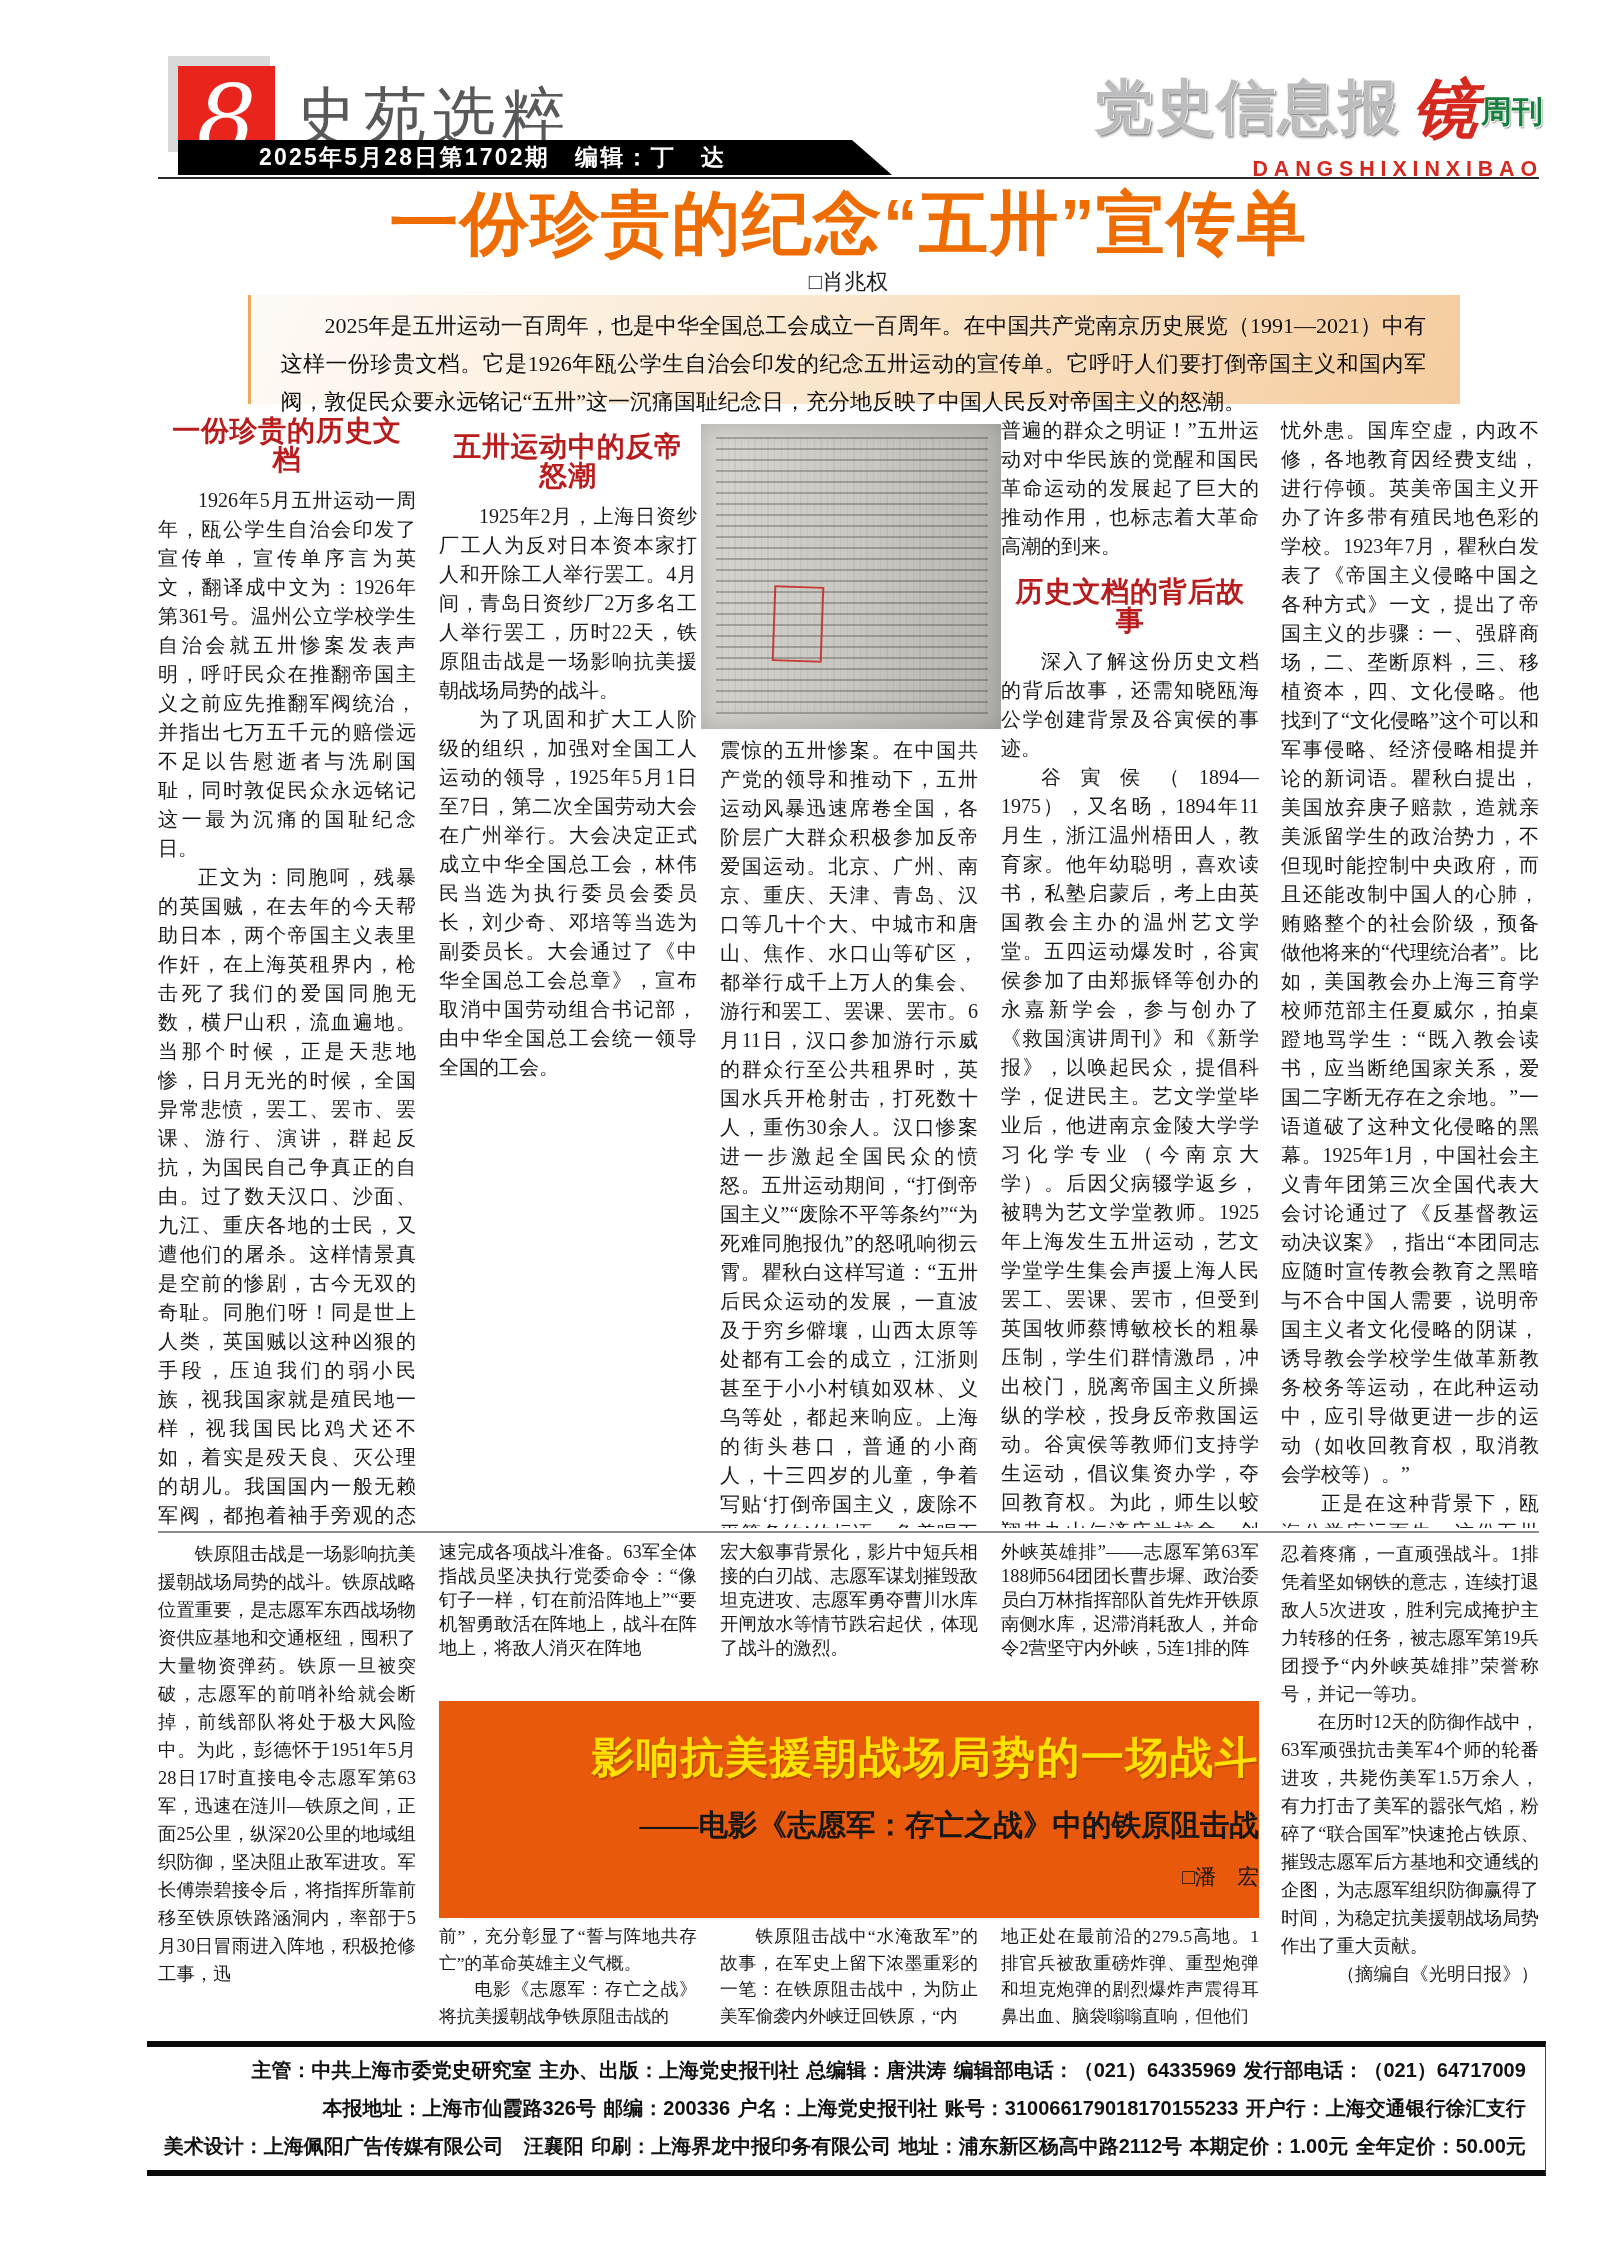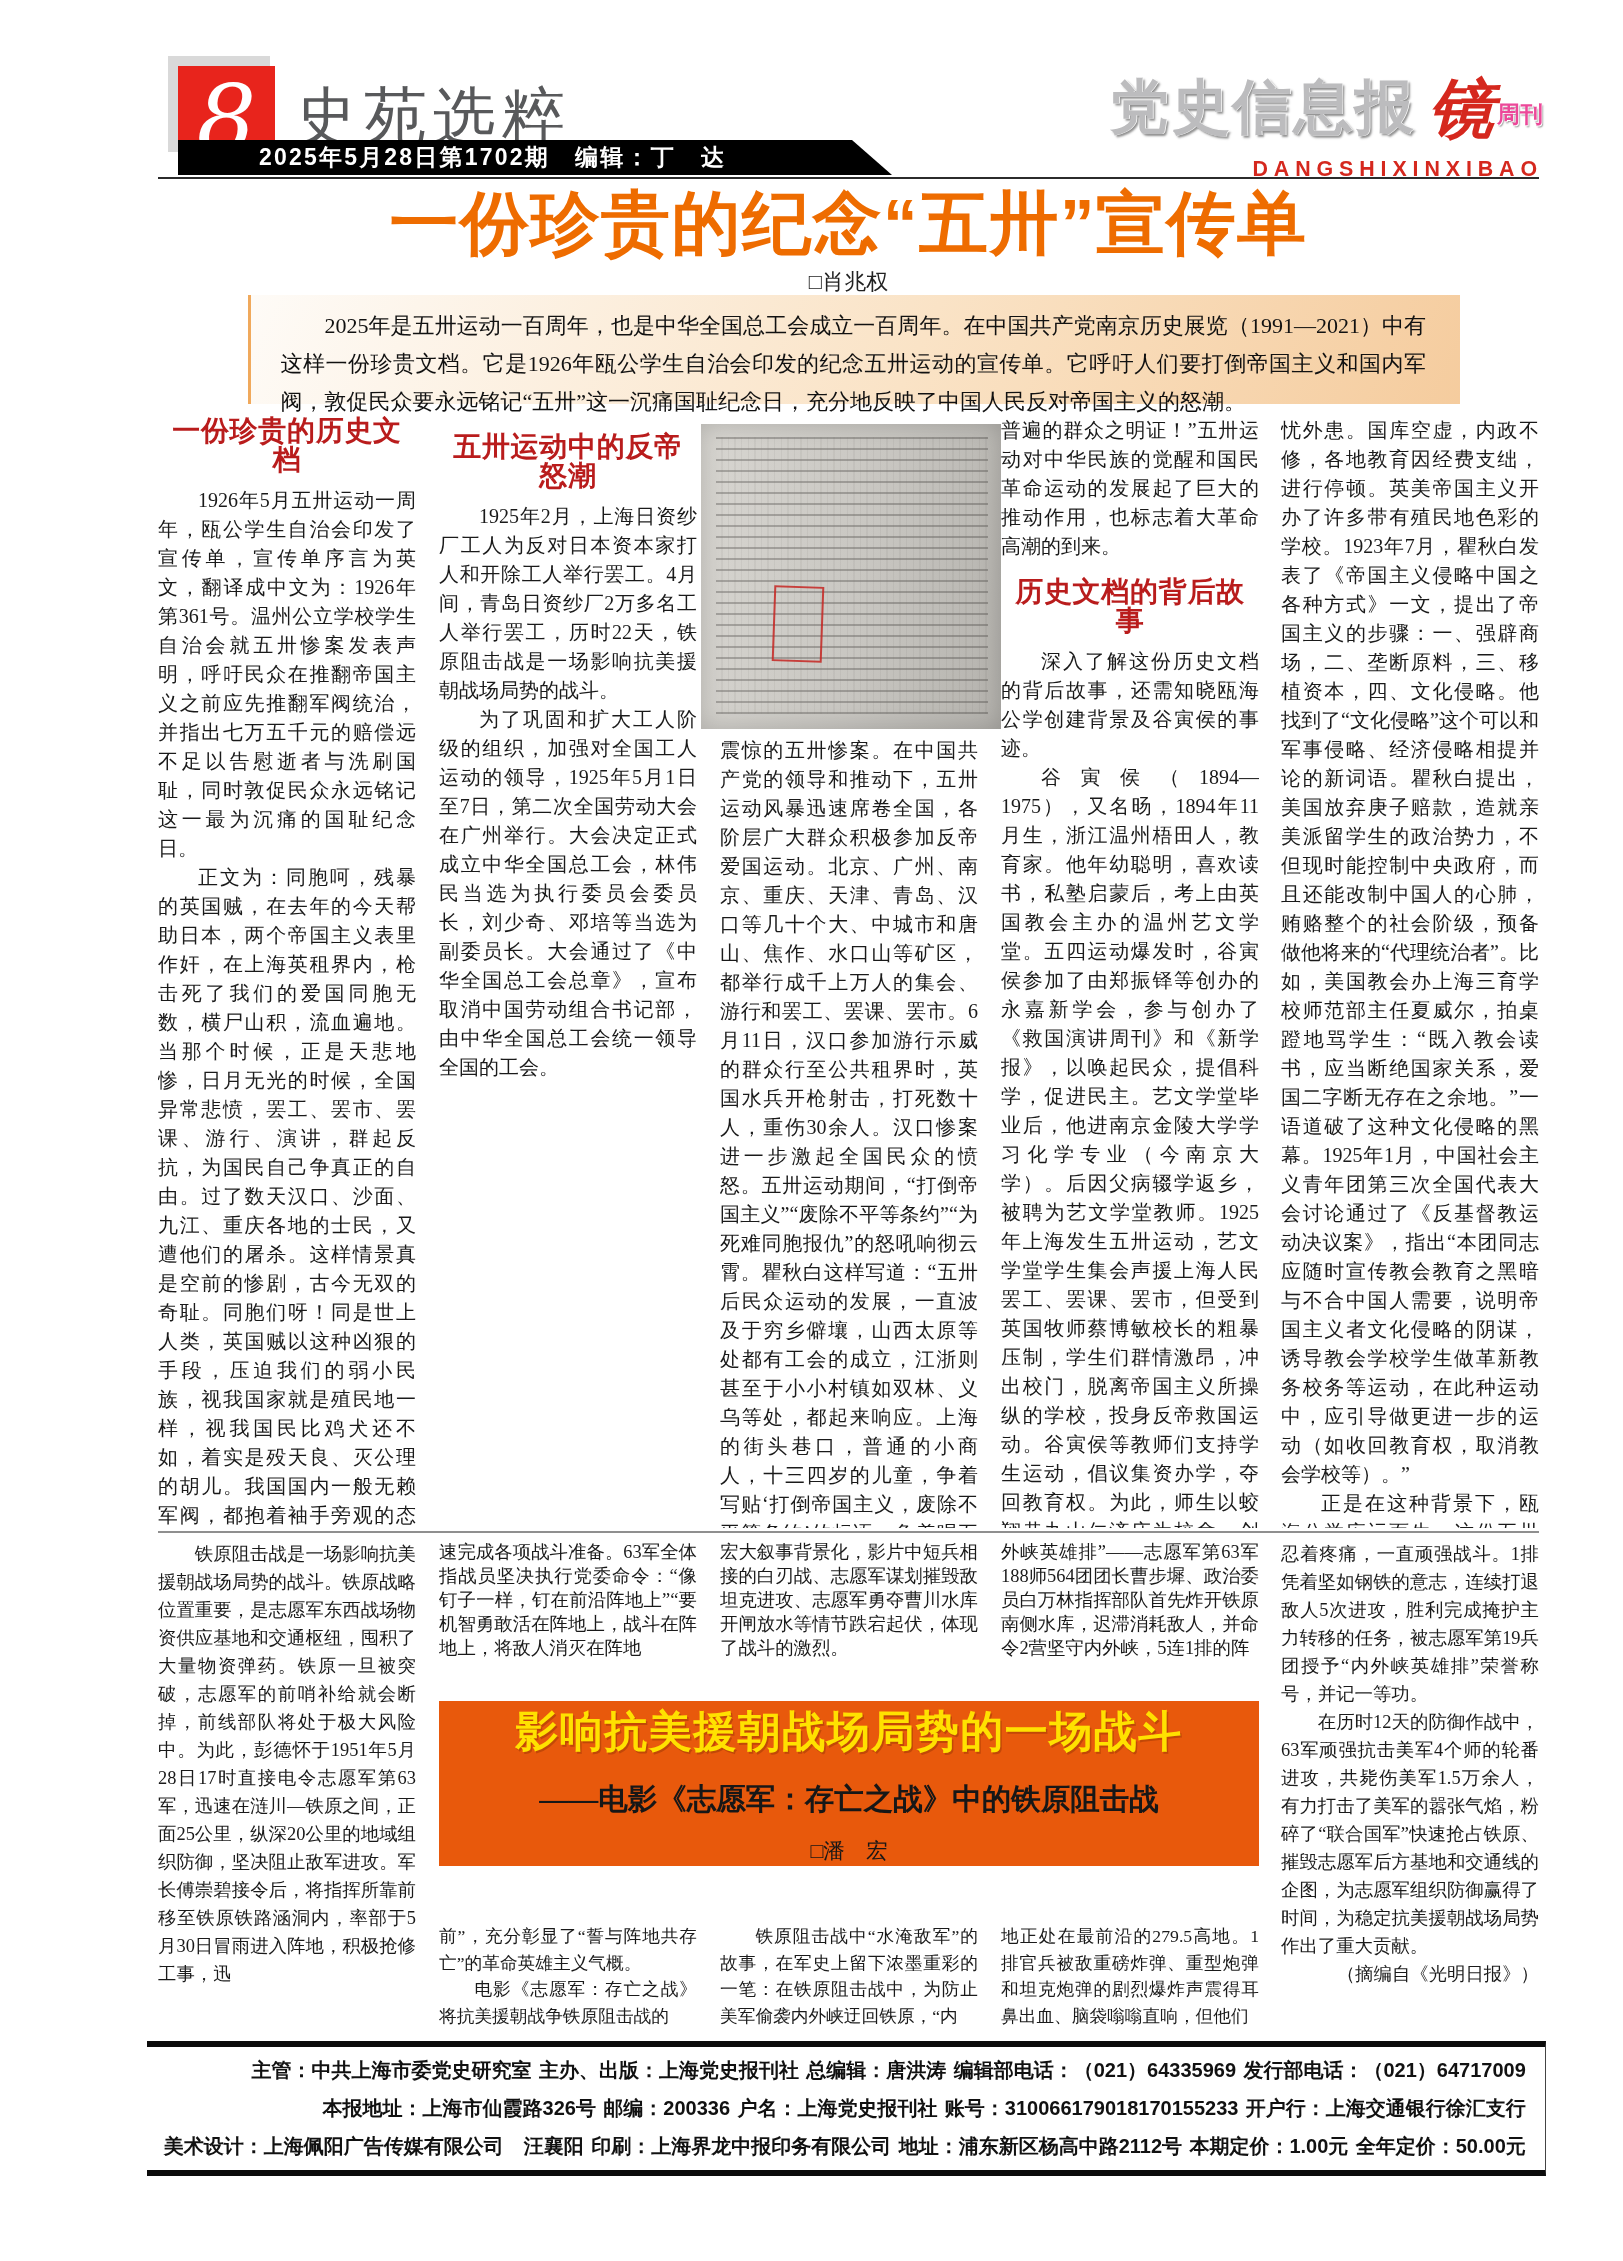--- a/index.html
+++ b/index.html
@@ -18,21 +18,21 @@
   .date-bar{position:absolute;left:178px;top:140px;width:714px;height:35px;background:#000000;
             clip-path:polygon(0 0,calc(100% - 40px) 0,100% 100%,0 100%);
             display:flex;align-items:center;padding-left:81px;box-sizing:border-box;}
   .date-bar span{font-family:"Liberation Sans",sans-serif;font-weight:900;font-size:23px;color:#ffffff;letter-spacing:2.2px;}
   .masthead{position:absolute;right:81px;top:65px;text-align:right;}
   .mh-cn{white-space:nowrap;}
   .mh-main{font-family:"Liberation Sans",sans-serif;font-weight:900;font-size:59px;letter-spacing:2.2px;
            color:#bcbcbe;text-shadow:0.7px 0.7px 0 #fff,2.2px 2.2px 2.2px #8f8f8f;}
   .mh-week-red{font-family:"DejaVu Serif",serif;font-style:italic;font-weight:bold;font-size:65px;
            color:#d5281e;margin-left:10.3px;vertical-align:-4.4px;}
-  .mh-week{font-family:Liberation Serif, serif;font-weight:900;font-size:23px;color:#ec4899;
+  .mh-week{font-family:Liberation Serif, serif;font-weight:900;font-size:31px;color:#15803d;
            text-shadow:0.7px 0.7px 0 #fff,1.5px 1.5px 1.5px #9a9a9a;vertical-align:4.4px;}
   .mh-py{font-family:"Liberation Sans",sans-serif;font-weight:900;font-size:21.4px;color:#d5281e;
          letter-spacing:5.9px;margin-top:4.4px;}
   .hdr-rule{position:absolute;left:158px;top:177px;width:1381px;height:2.2px;background:#2b2b2b;}
   
   .headline{position:absolute;left:158px;top:186px;width:1381px;margin:0;text-align:center;
             font-family:"Liberation Sans",sans-serif;font-weight:900;font-size:69px;line-height:1.1;
             color:#ee6c00;letter-spacing:1.5px;}
   .byline{position:absolute;left:158px;top:267px;width:1381px;text-align:center;
           font-size:22px;color:#222;}
@@ -68,22 +68,22 @@
   .divider{position:absolute;left:158px;top:1531px;width:1381px;height:1.5px;background:#8f8f8f;}
   
   .a2col{position:absolute;width:258px;overflow:hidden;font-size:18.4px;line-height:28px;text-align:justify;}
   .a2c1{left:158px;top:1540px;height:495px;}
   .a2c5{left:1281px;top:1540px;height:495px;}
   .a2mid{position:absolute;left:439px;top:1540px;width:820px;height:495px;}
   .a2band{position:absolute;width:258px;overflow:hidden;font-size:18.4px;line-height:24px;text-align:justify;}
   .bt{top:0;height:156px;}
   .bb{top:383px;height:112px;font-size:17.7px;line-height:26.5px;}
   .bx0{left:0;} .bx1{left:281px;} .bx2{left:562px;}
-  .promo{position:absolute;left:0;top:161px;width:820px;height:165px;background:#e8590c;
-         display:flex;flex-direction:column;align-items:center;justify-content:center;}
+  .promo{position:absolute;left:0;top:161px;width:820px;height:217px;background:#e8590c;
+         display:flex;flex-direction:column;align-items:flex-end;justify-content:center;}
   .promo-title{font-family:"Liberation Sans",sans-serif;font-weight:900;font-size:43px;color:#ffe100;
                letter-spacing:1.5px;text-shadow:1.5px 1.5px 0 rgba(120,40,0,.35);}
   .promo-sub{margin-top:19px;font-weight:bold;font-size:29.5px;color:#171717;}
   .promo-author{margin-top:16px;font-size:21.4px;color:#171717;}
   
   .footer{position:absolute;left:147px;top:2041px;width:1399px;height:135px;box-sizing:border-box;
           border-top:6.6px solid #0b0b0b;border-bottom:6.6px solid #0b0b0b;border-right:1.5px solid #444;
           display:flex;flex-direction:column;justify-content:space-around;
           padding:4.4px 11.8px;font-family:"Liberation Sans",sans-serif;}
   .f-row{display:flex;justify-content:flex-end;font-weight:bold;font-size:20px;color:#111;white-space:nowrap;}

